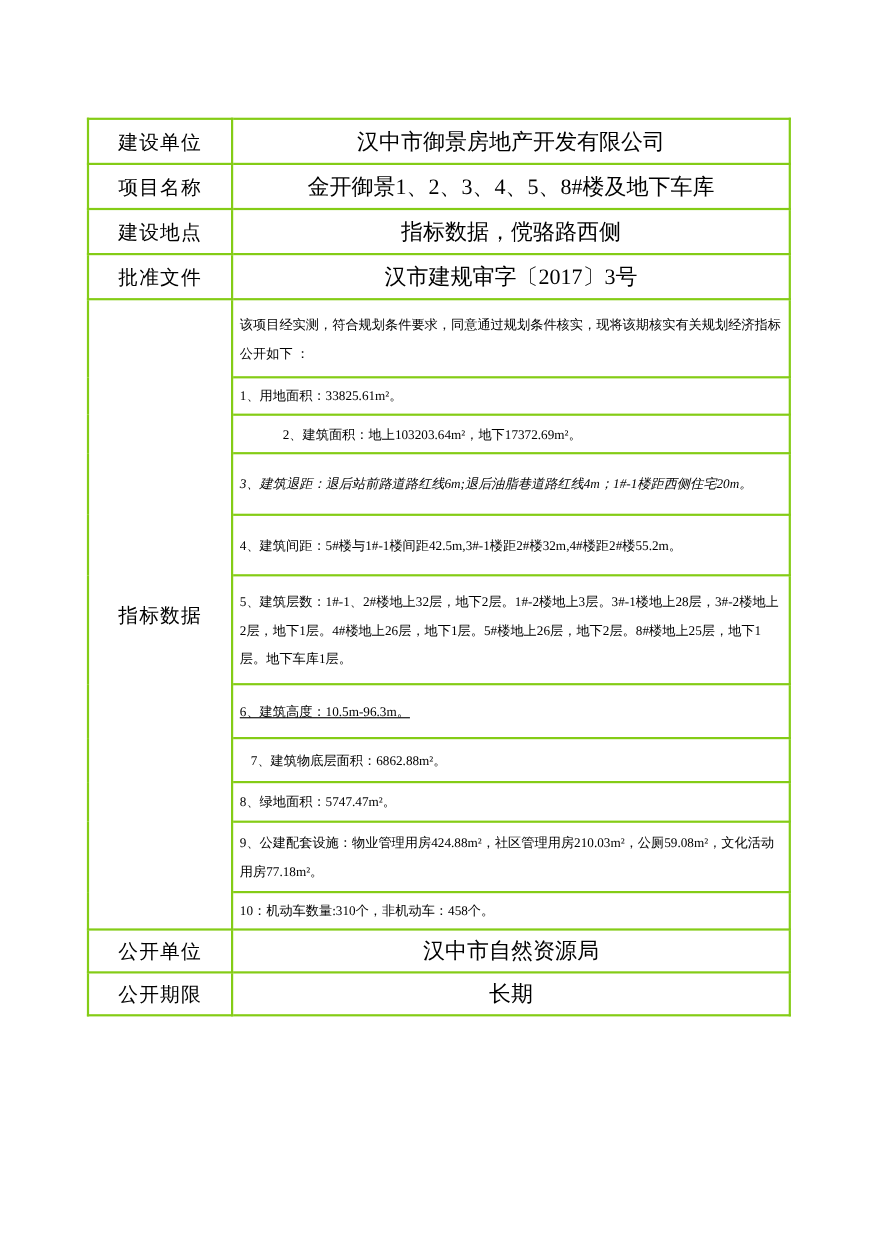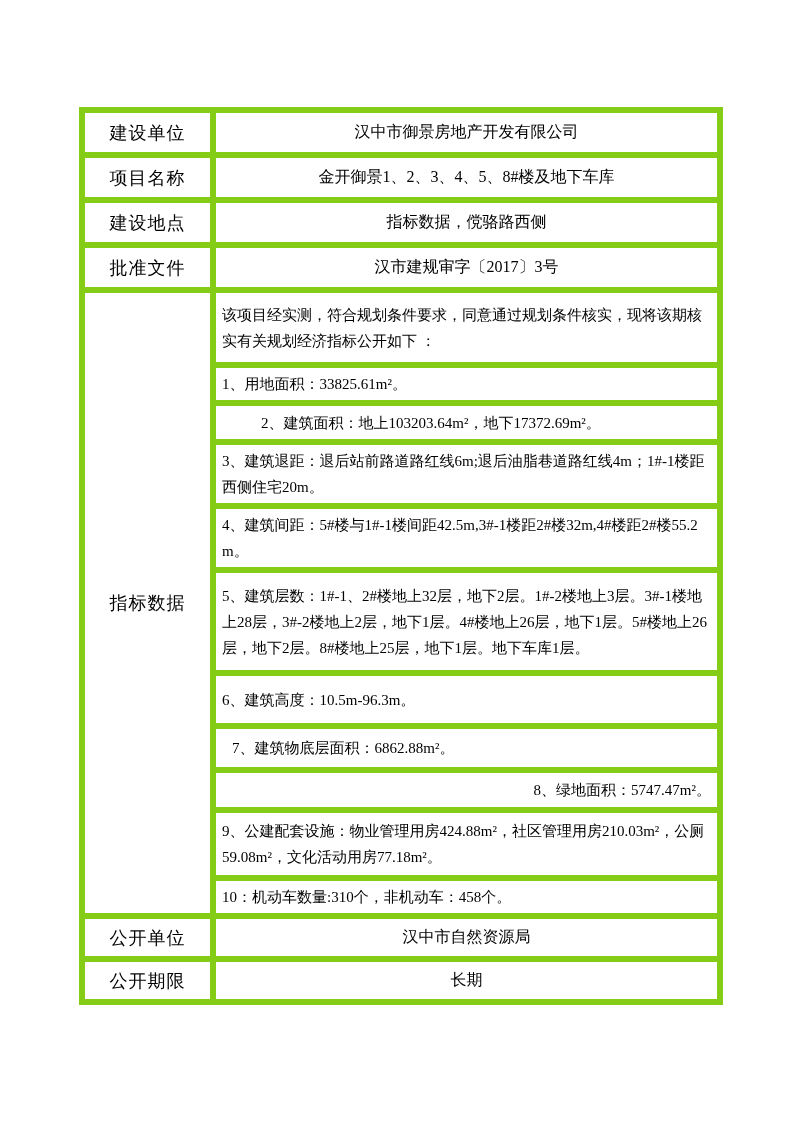--- a/index.html
+++ b/index.html
@@ -16,56 +16,56 @@
   }
   table.doc {
     position: absolute;
     left: 79px;
     top: 107px;
     width: 638px;
     border-collapse: collapse;
     table-layout: fixed;
   }
   table.doc td {
-    border: 6px solid #84cc16;
+    border: 2px solid #84cc16;
     vertical-align: middle;
     overflow: hidden;
   }
   col.c1 { width: 131px; }
   col.c2 { width: 507px; }
 
   td.label {
     text-align: center;
     font-size: 18px;
     letter-spacing: 1px;
     padding: 0 2px;
   }
   td.val {
     text-align: center;
-    font-size: 16px;
+    font-size: 20px;
     padding: 0 6px;
   }
   td.ind {
     text-align: left;
-    font-size: 15px;
+    font-size: 12px;
     line-height: 26px;
     padding: 3px 6px 3px 6px;
     word-break: break-all;
   }
 
   tr.r-main  td { height: 39px; }
   tr.r-intro td.ind { height: 63px; }
   tr.r-i0  td { height: 22px; }
   tr.r-i1  td { height: 27px; padding-left: 45px; }
-  tr.r-i2  td { height: 48px; }
+  tr.r-i2  td { height: 48px; font-style: italic; }
   tr.r-i3  td { height: 47px; }
   tr.r-i4  td { height: 91px; }
-  tr.r-i5  td { height: 41px; }
+  tr.r-i5  td { height: 41px; text-decoration: underline; }
   tr.r-i6  td { height: 32px; padding-left: 16px; }
-  tr.r-i7  td { height: 28px; text-align: right; }
+  tr.r-i7  td { height: 28px; }
   tr.r-i8  td { height: 56px; margin-top: 36px; }
   tr.r-i9  td { height: 22px; margin-top: 16px; }
   tr.r-foot td { height: 37px; text-align: center; }
 </style>
 </head>
 <body>
 
 <table class="doc">
   <colgroup>
       <col class="c1">

